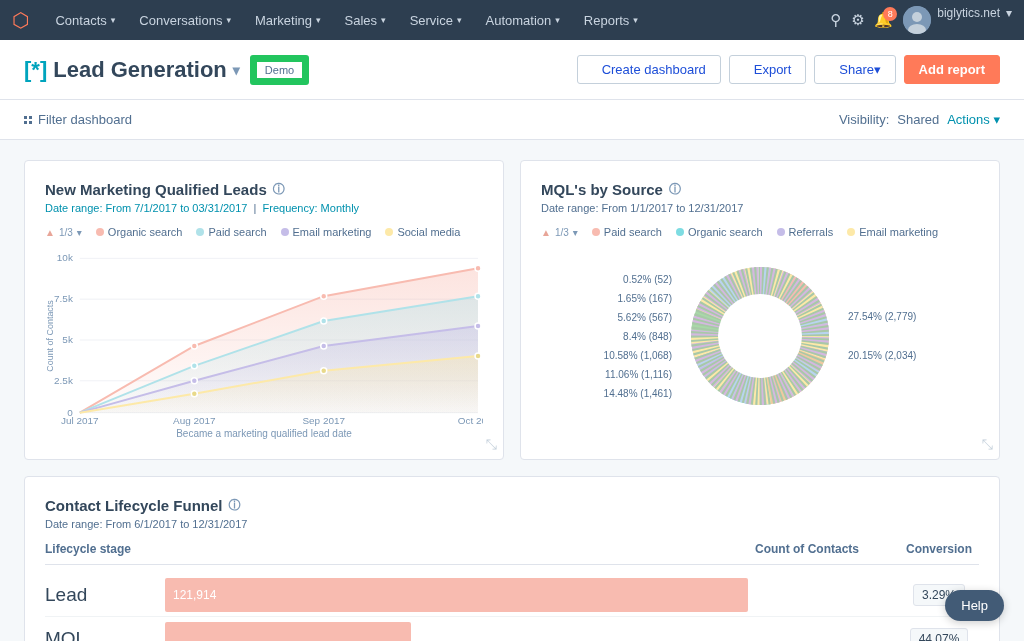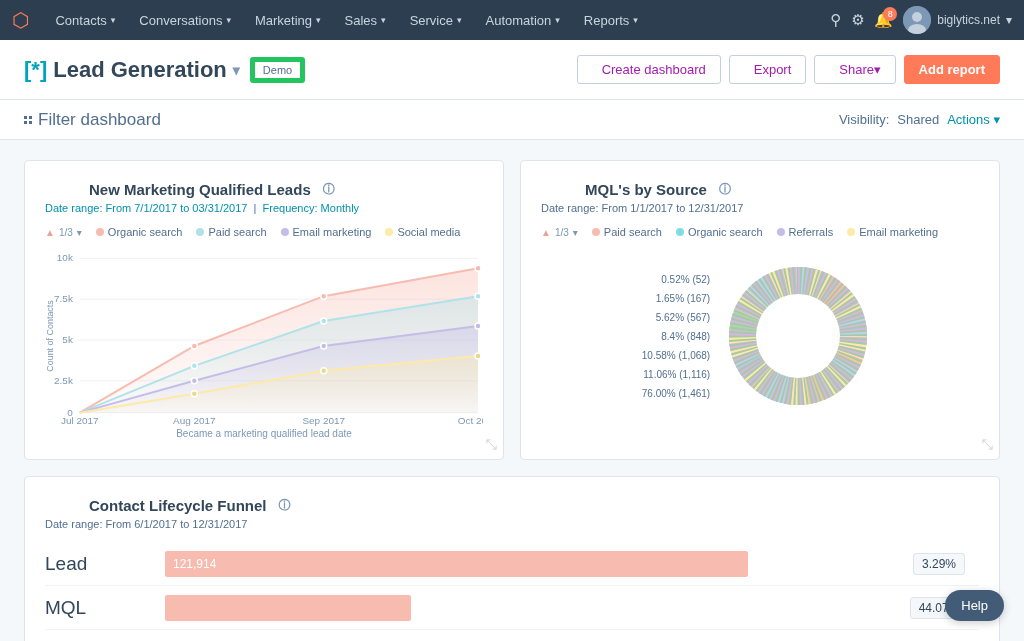--- a/index.html
+++ b/index.html
@@ -25,107 +25,107 @@
       cursor: pointer;
       color: #c9d4e0;
       white-space: nowrap;
     }
     .nav-item .caret { font-size: 9px; margin-left: 4px; }
     .nav-right { margin-left: auto; display: flex; align-items: center; gap: 10px; }
     .nav-icon { color: #c9d4e0; font-size: 15px; cursor: pointer; }
     .notif-badge { position: relative; display: inline-flex; align-items: center; }
     .badge-dot { background: #ff7a59; color: #fff; border-radius: 50%; width: 14px; height: 14px; font-size: 9px; display: flex; align-items: center; justify-content: center; position: absolute; top: -4px; right: -4px; }
     .avatar { width: 28px; height: 28px; border-radius: 50%; background: #7c98b6; display: flex; align-items: center; justify-content: center; color: #fff; font-size: 11px; cursor: pointer; overflow: hidden; }
-    .nav-user { display: flex; align-items: center; gap: 6px; color: #c9d4e0; cursor: pointer; font-size: 12px; }
+    .nav-user { display: flex; gap: 6px; color: #c9d4e0; cursor: pointer; font-size: 12px; }
 
     
     .header-bar {
       background: #fff;
       border-bottom: 1px solid #dfe3eb;
       padding: 0 24px;
       height: 60px;
       display: flex;
       align-items: center;
       justify-content: space-between;
     }
     .header-left { display: flex; align-items: center; gap: 10px; }
     .header-title { font-size: 22px; font-weight: 600; color: #33475b; display: flex; align-items: center; gap: 6px; }
     .title-bracket { color: #00a4bd; }
     .title-caret { font-size: 14px; color: #7c98b6; cursor: pointer; }
     .demo-badge {
       background: #fff;
-      border: 5px solid #22c55e;
+      border: 7px solid #22c55e;
       border-radius: 3px;
       padding: 2px 8px;
       font-size: 11px;
       color: #516f90;
     }
     .header-right { display: flex; align-items: center; gap: 8px; }
     .btn {
       padding: 6px 14px;
       border-radius: 3px;
       font-size: 13px;
       cursor: pointer;
       border: 1px solid;
       font-weight: 400;
     }
-    .btn-outline { background: #fff; border-color: #c4d0db; color: #a21caf; padding-left: 24px; }
+    .btn-outline { background: #fff; border-color: #c4d0db; color: #1d4ed8; padding-left: 24px; }
     .btn-primary { background: #ff7a59; border-color: #ff7a59; color: #fff; font-weight: 600; }
     .btn-share { display: flex; align-items: center; }
 
     
     .filter-bar {
       background: #fff;
       border-bottom: 1px solid #dfe3eb;
       padding: 0 24px;
       height: 40px;
       display: flex;
       align-items: center;
       justify-content: space-between;
     }
-    .filter-left { display: flex; align-items: center; gap: 6px; color: #516f90; font-size: 17px; cursor: pointer; }
+    .filter-left { display: flex; align-items: center; gap: 6px; color: #516f90; font-size: 13px; cursor: pointer; }
     .filter-right { display: flex; align-items: flex-end; gap: 8px; font-size: 13px; color: #516f90; }
     .filter-right a { color: #0091ae; text-decoration: none; cursor: pointer; }
 
     
     .main-content { padding: 20px 24px; }
 
     
     .dashboard-grid { display: grid; grid-template-columns: 1fr 1fr; gap: 16px; margin-bottom: 16px; }
 
     
     .card {
       background: #fff;
       border: 1px solid #dfe3eb;
       border-radius: 4px;
       padding: 20px;
       position: relative;
     }
-    .card-title { font-size: 15px; font-weight: 600; color: #33475b; margin-bottom: 4px; display: flex; align-items: center; gap: 12px; margin-left: 44px; }
+    .card-title { font-size: 15px; font-weight: 600; color: #33475b; margin-bottom: 4px; display: flex; align-items: center; gap: 6px; }
     .info-icon { color: #7c98b6; font-size: 12px; cursor: pointer; }
     .card-subtitle { font-size: 11px; color: #516f90; margin-bottom: 12px; }
     .card-subtitle span { color: #0091ae; }
     .card-resize { position: absolute; bottom: 6px; right: 6px; color: #c4d0db; font-size: 14px; cursor: pointer; }
 
     
     .legend { display: flex; gap: 14px; margin-bottom: 8px; flex-wrap: wrap; }
     .legend-item { display: flex; align-items: center; gap: 4px; font-size: 11px; color: #516f90; }
     .legend-dot { width: 8px; height: 8px; border-radius: 50%; }
     .legend-triangle { font-size: 10px; }
 
     
     .chart-area { position: relative; height: 180px; }
 
     
     .lifecycle-card { background: #fff; border: 1px solid #dfe3eb; border-radius: 4px; padding: 20px; }
     .lifecycle-header { display: flex; justify-content: flex-end; gap: 40px; margin-bottom: 8px; font-size: 12px; color: #516f90; font-weight: 600; border-bottom: 1px solid #dfe3eb; padding-bottom: 8px; }
     .lifecycle-row { display: flex; align-items: center; border-bottom: 1px solid #f0f3f5; min-height: 44px; }
     .lifecycle-label { width: 120px; font-size: 19px; color: #33475b; flex-shrink: 0; }
     .lifecycle-bar-area { flex: 1; padding-right: 20px; }
-    .lifecycle-bar { height: 26px; border-radius: 2px; display: flex; align-items: center; padding-left: 8px; font-size: 12px; color: #fff; font-weight: 500; }
+    .lifecycle-bar { height: 34px; border-radius: 2px; display: flex; align-items: center; padding-left: 8px; font-size: 12px; color: #fff; font-weight: 500; }
     .lifecycle-count { width: 100px; text-align: right; font-size: 13px; color: #33475b; }
     .lifecycle-conv { width: 80px; text-align: center; font-size: 13px; }
     .conv-badge { background: #f5f8fa; border: 1px solid #dfe3eb; border-radius: 3px; padding: 3px 8px; display: inline-block; font-size: 12px; }
   </style>
 </head>
 <body>
 
 <nav class="navbar">
   <span class="logo">⬡</span>
   <div class="nav-item">
@@ -360,49 +360,58 @@
 
       <div style="display:flex;align-items:center;justify-content:center;padding:10px 0;">
 
         <div style="font-size:10px;color:#516f90;text-align:right;display:flex;flex-direction:column;gap:8px;margin-right:8px;">
           <span>0.52% (52)</span>
           <span>1.65% (167)</span>
           <span>5.62% (567)</span>
           <span>8.4% (848)</span>
           <span>10.58% (1,068)</span>
           <span>11.06% (1,116)</span>
-          <span>76.00% (1,461)</span>
+          <span>14.48% (1,461)</span>
         </div>
 
         <svg width="160" height="160" viewBox="0 0 160 160">
 
           <circle cx="80" cy="80" r="55" fill="none" stroke="#f8bbb0" stroke-width="28" stroke-dasharray="95.2 250" stroke-dashoffset="0" transform="rotate(-90 80 80)"></circle>
           <circle cx="80" cy="80" r="55" fill="none" stroke="#f0c9a0" stroke-width="28" stroke-dasharray="69.7 250" stroke-dashoffset="-95.2" transform="rotate(-90 80 80)"></circle>
           <circle cx="80" cy="80" r="55" fill="none" stroke="#7edce2" stroke-width="28" stroke-dasharray="50.1 250" stroke-dashoffset="-164.9" transform="rotate(-90 80 80)"></circle>
           <circle cx="80" cy="80" r="55" fill="none" stroke="#c5bde8" stroke-width="28" stroke-dasharray="38.2 250" stroke-dashoffset="-215" transform="rotate(-90 80 80)"></circle>
           <circle cx="80" cy="80" r="55" fill="none" stroke="#a8d8a8" stroke-width="28" stroke-dasharray="36.5 250" stroke-dashoffset="-253.2" transform="rotate(-90 80 80)"></circle>
           <circle cx="80" cy="80" r="55" fill="none" stroke="#b8d4f0" stroke-width="28" stroke-dasharray="29" stroke-dashoffset="-289.7" transform="rotate(-90 80 80)"></circle>
           <circle cx="80" cy="80" r="55" fill="none" stroke="#fde9a8" stroke-width="28" stroke-dasharray="19.4" stroke-dashoffset="-318.7" transform="rotate(-90 80 80)"></circle>
           <circle cx="80" cy="80" r="55" fill="none" stroke="#d4b8e0" stroke-width="28" stroke-dasharray="5.7" stroke-dashoffset="-338.1" transform="rotate(-90 80 80)"></circle>
           <circle cx="80" cy="80" r="55" fill="none" stroke="#a8c8a8" stroke-width="28" stroke-dasharray="1.8" stroke-dashoffset="-343.8" transform="rotate(-90 80 80)"></circle>
 
           <circle cx="80" cy="80" r="42" fill="#fff"></circle>
         </svg>
 
+        <div style="font-size:10px;color:#516f90;text-align:left;display:flex;flex-direction:column;gap:28px;margin-left:8px;">
+          <span>27.54% (2,779)</span>
+          <span>20.15% (2,034)</span>
+        </div>
       </div>
       <span class="card-resize">⤡</span>
     </div>
   </div>
 
   <div class="lifecycle-card">
     <div class="card-title">
       <span>Contact Lifecycle Funnel</span>
       <span class="info-icon">ⓘ</span>
     </div>
     <div class="card-subtitle">Date range: From 6/1/2017 to 12/31/2017</div>
+    <div class="lifecycle-header">
+      <span style="margin-right:auto;">Lifecycle stage</span>
+      <span style="min-width:120px;text-align:right;">Count of Contacts</span>
+      <span style="min-width:80px;text-align:center;">Conversion</span>
+    </div>
     <div class="lifecycle-row">
       <div class="lifecycle-label">Lead</div>
       <div class="lifecycle-bar-area">
         <div class="lifecycle-bar" style="width:95%;background:#f8bbb0;">
           <span>121,914</span>
         </div>
       </div>
       <div class="lifecycle-count"></div>
       <div class="lifecycle-conv">
         <span class="conv-badge">3.29%</span>

